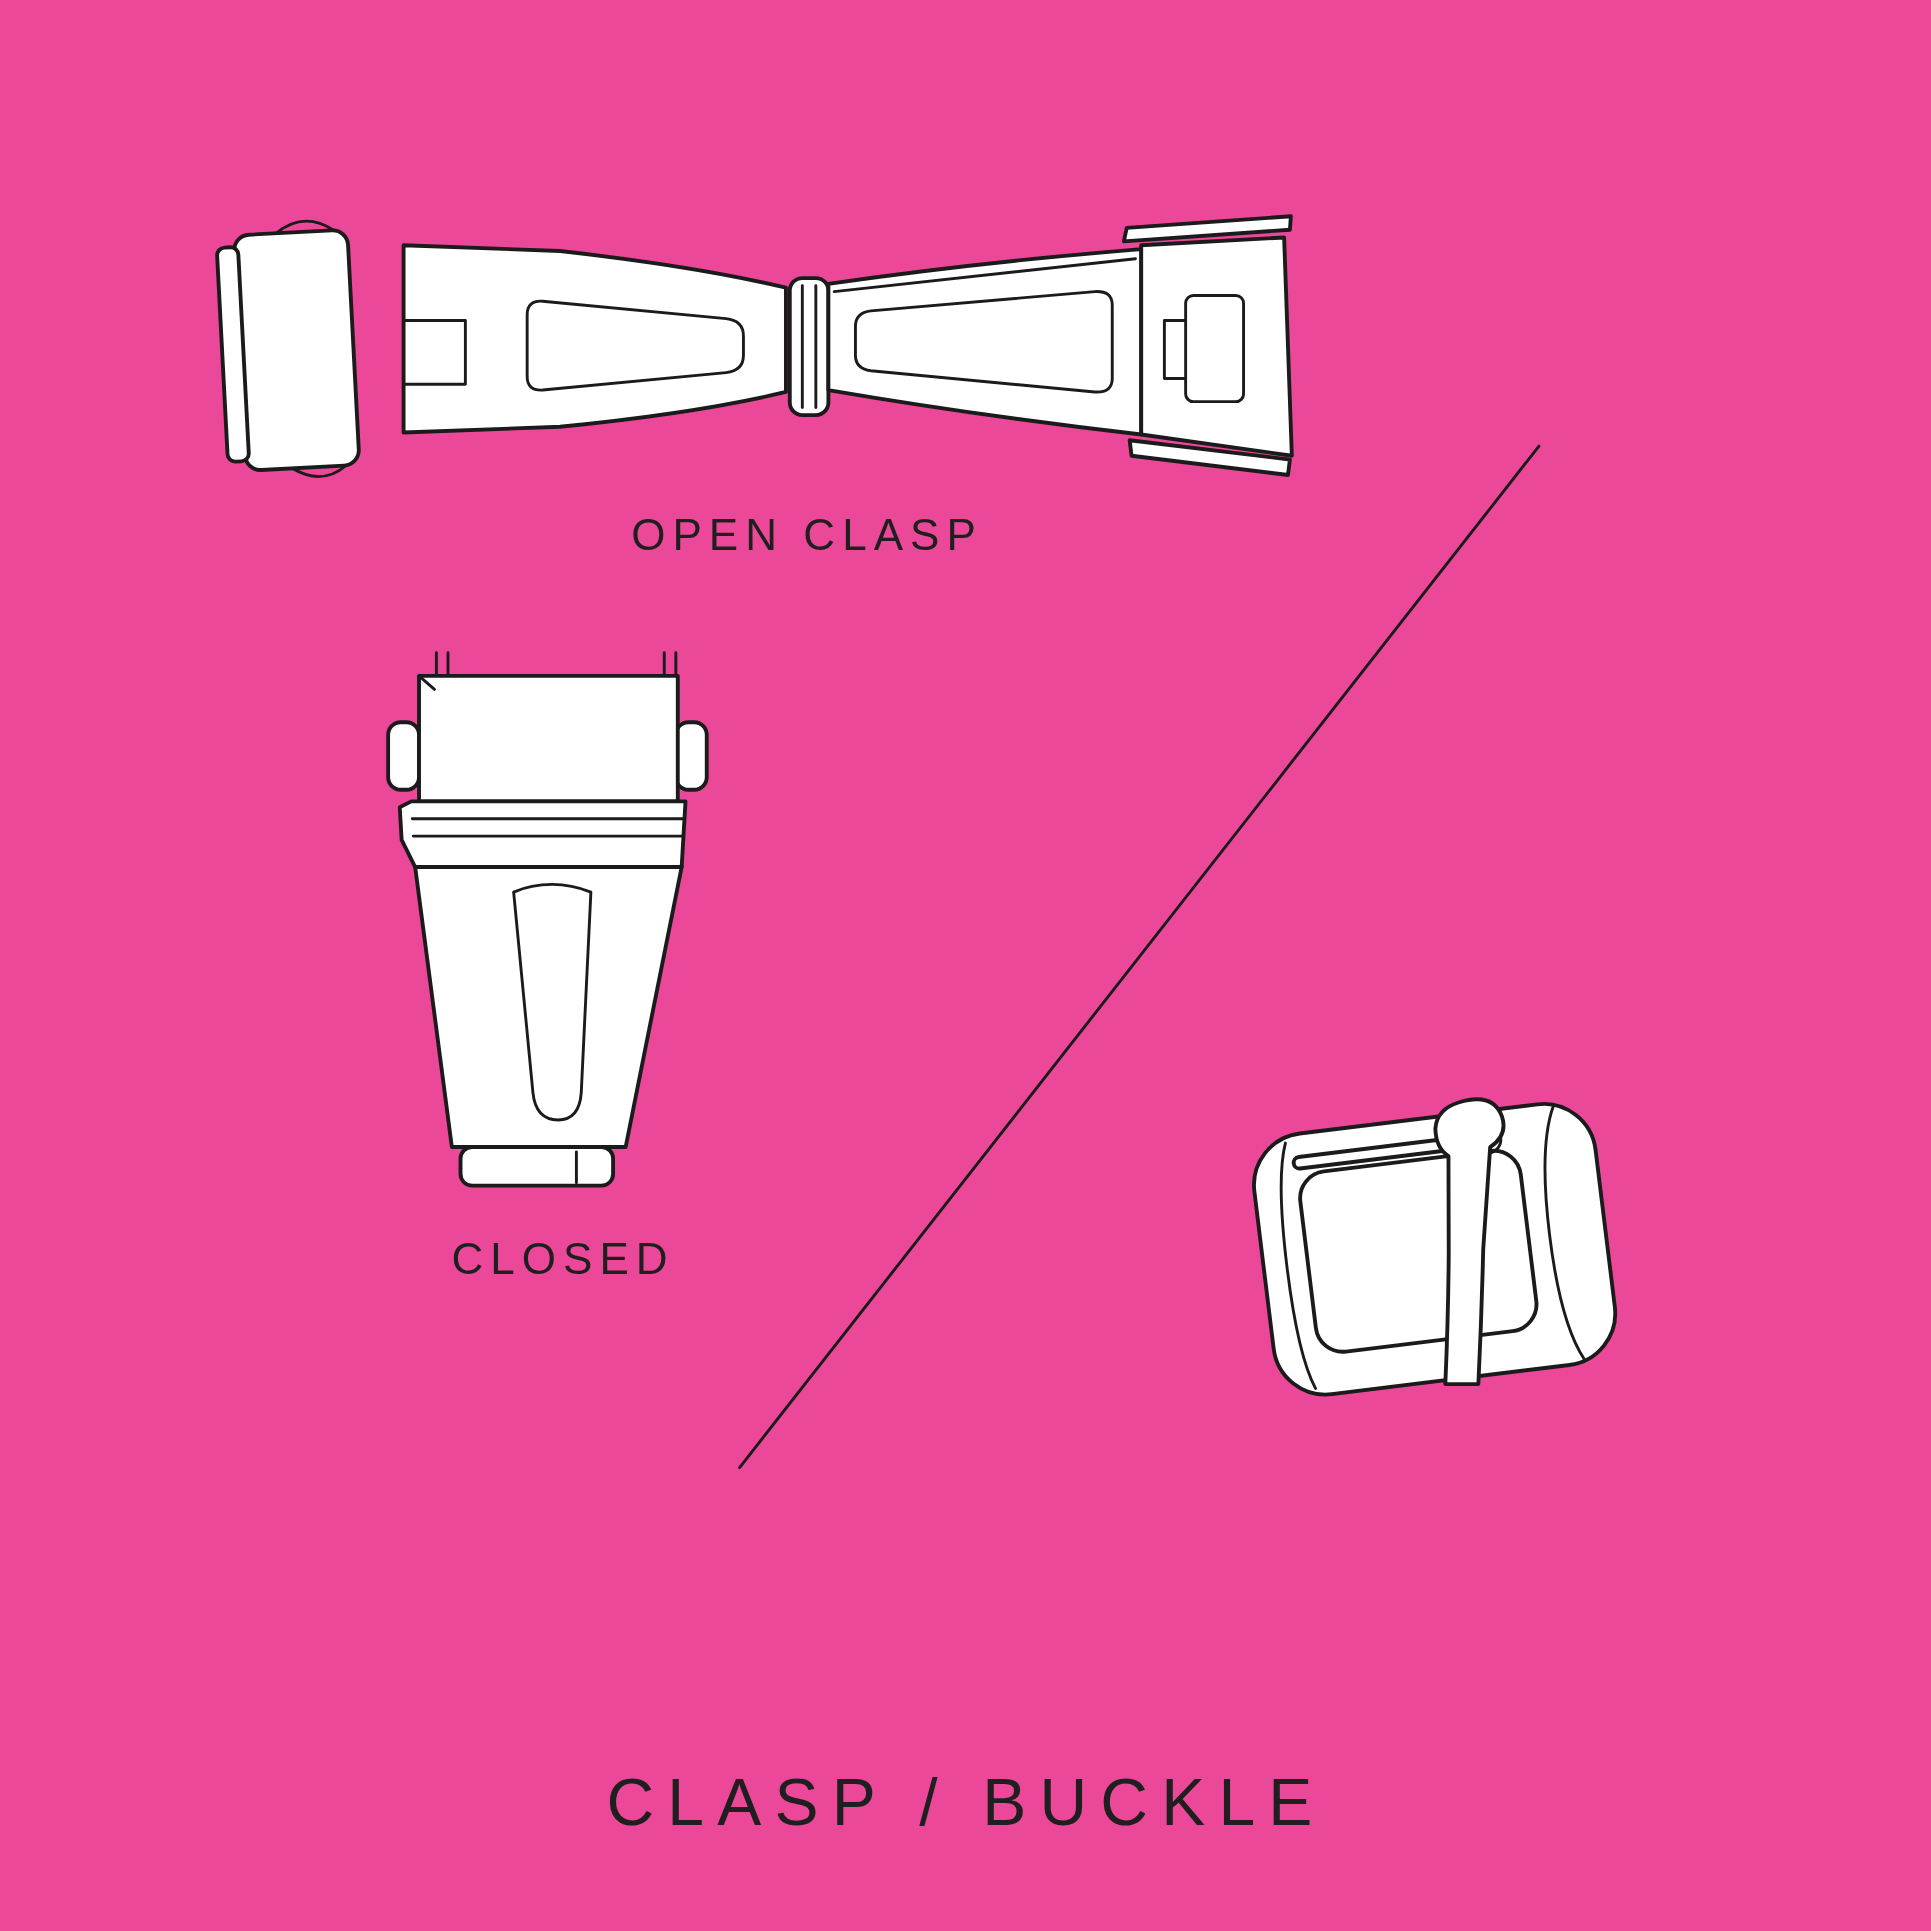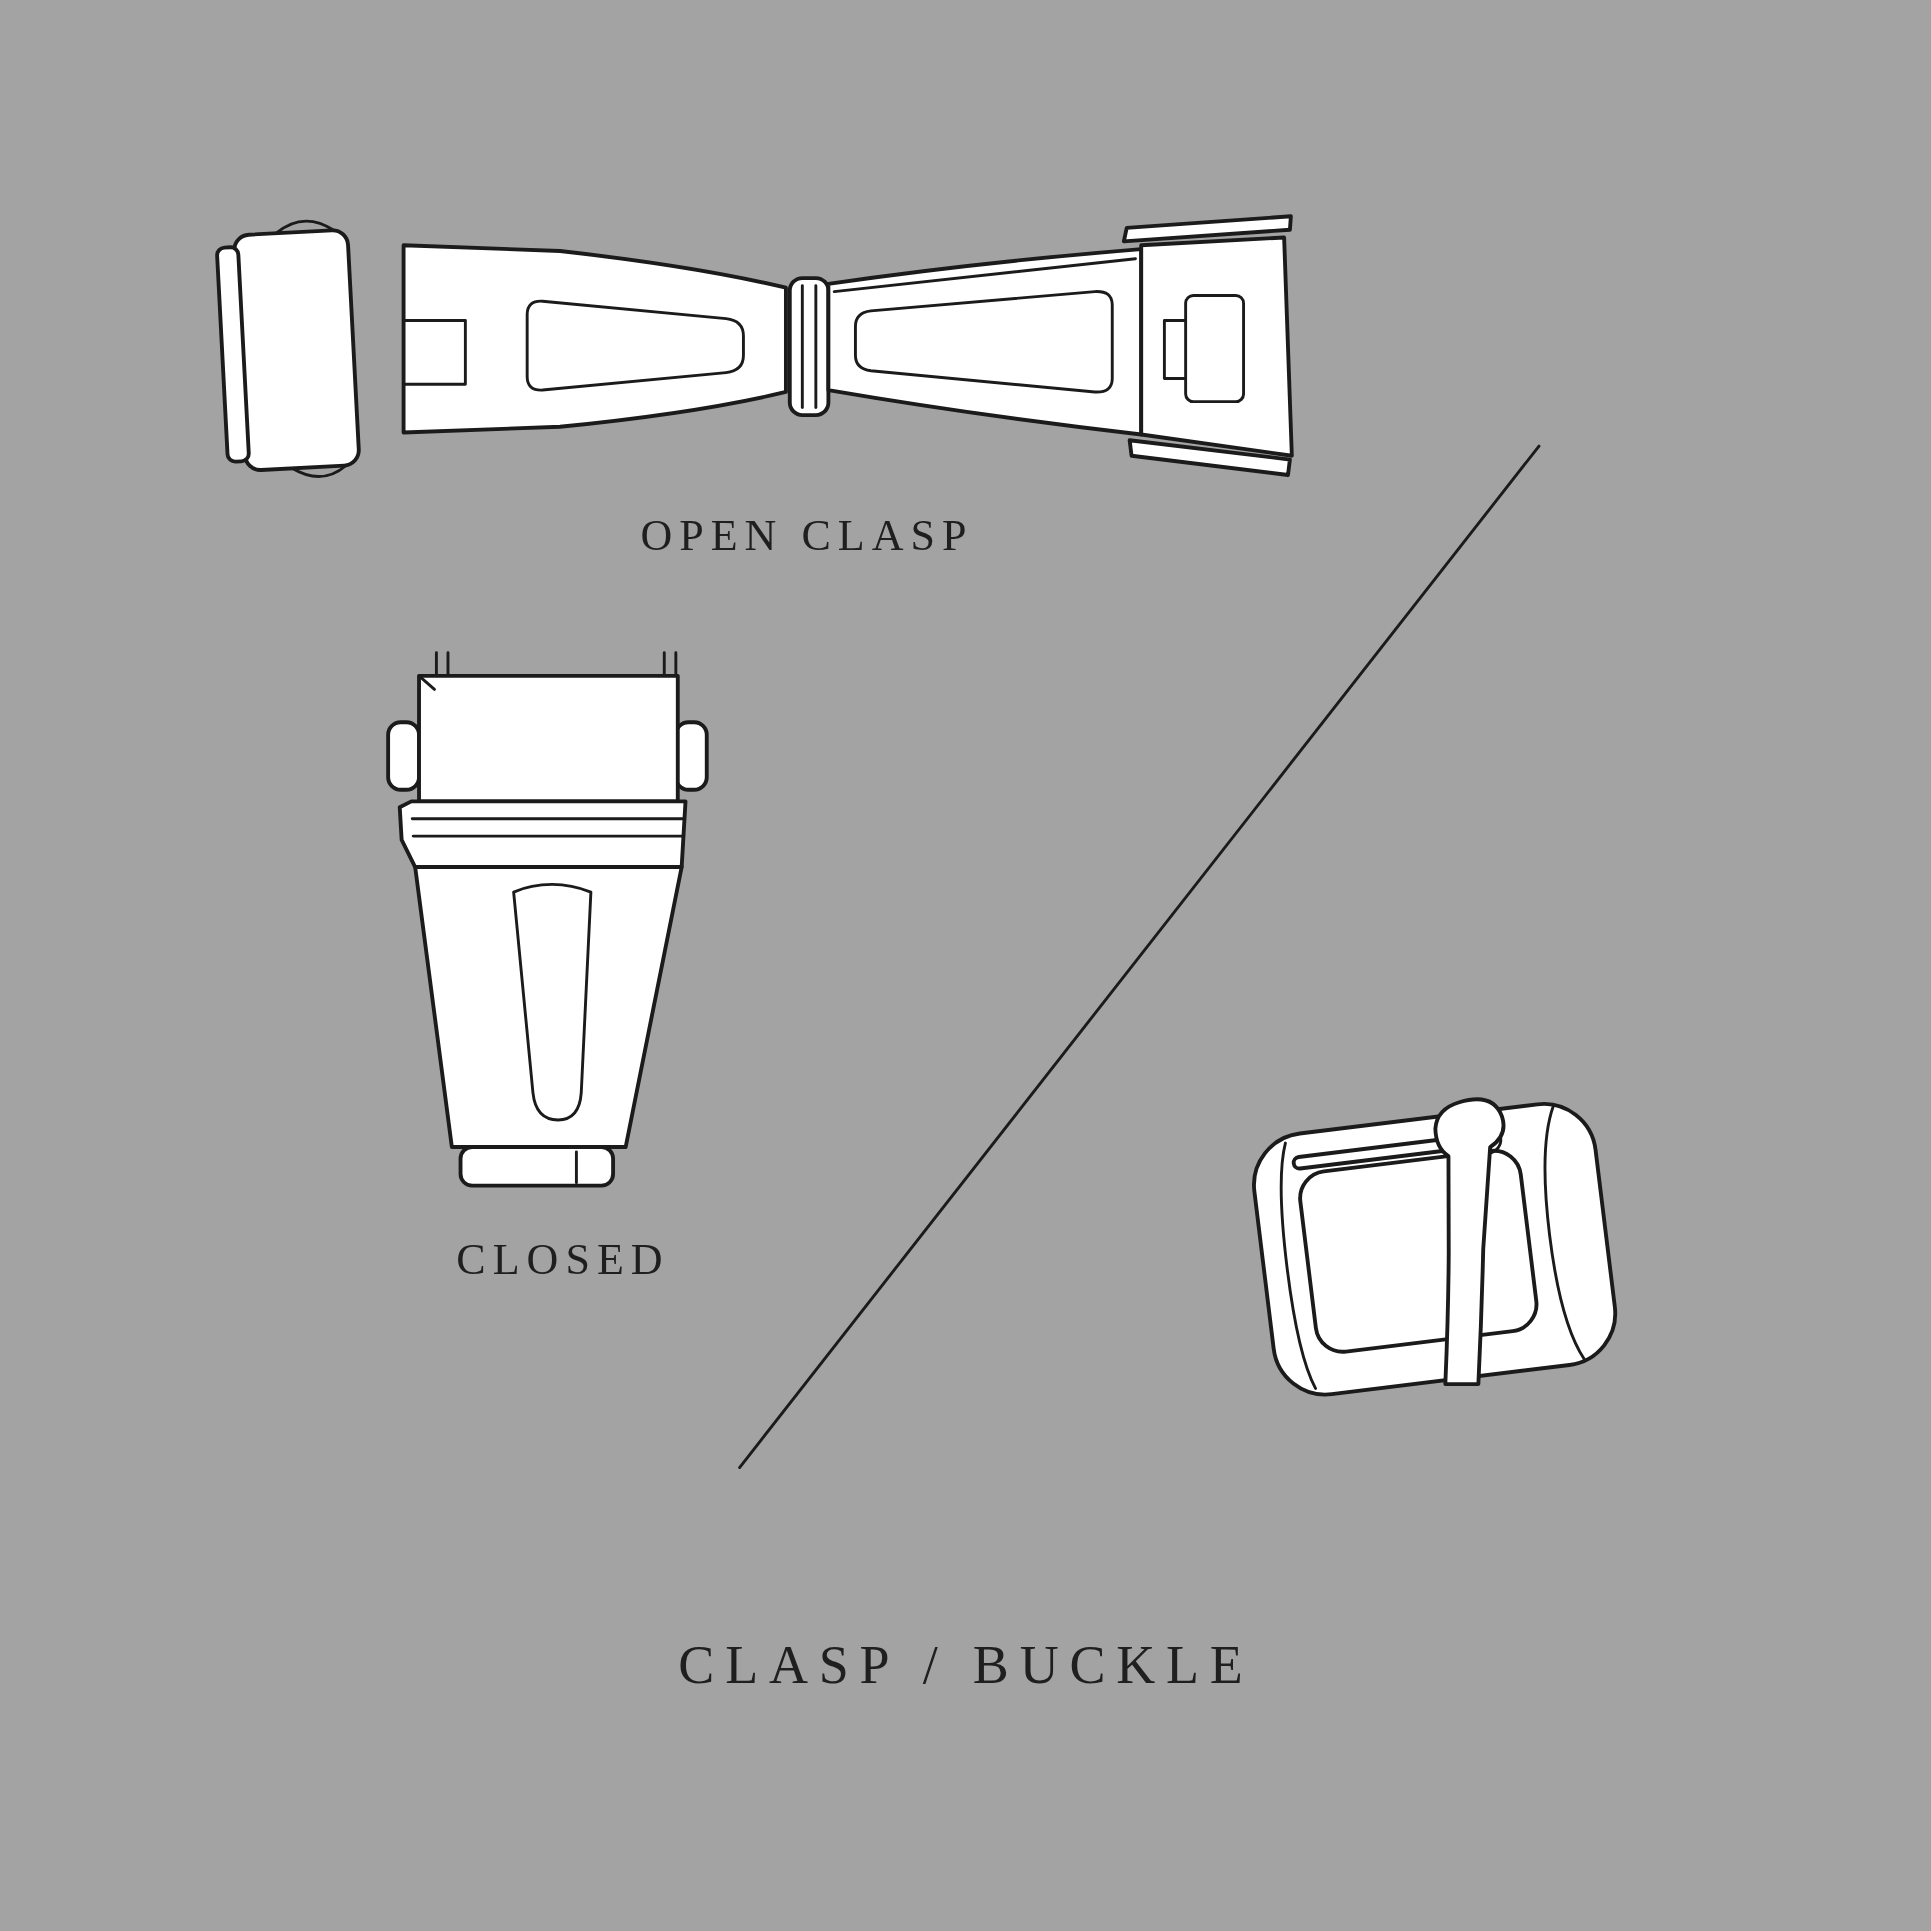--- a/index.html
+++ b/index.html
@@ -1,22 +1,22 @@
 <!DOCTYPE html>
 <html><head>
 <meta charset="utf-8">
 <style>
   * { margin: 0; padding: 0; box-sizing: border-box; }
   html, body { background: #ffffff; }
   .canvas {
     position: relative;
     width: 1931px;
     height: 1931px;
-    background: #a3a3a3;
-    font-family: Liberation Serif, serif;
+    background: #ec4899;
+    font-family: Liberation Sans, sans-serif;
     overflow: hidden;
   }
   .art {
     position: absolute;
     inset: 0;
     width: 1931px;
     height: 1931px;
   }
   .art path, .art rect, .art line, .art circle {
     stroke: #1b1b1b;
@@ -35,23 +35,23 @@
     font-weight: 400;
     letter-spacing: 0.16em;
     white-space: nowrap;
   }
   .caption-open-clasp { left: 807px; top: 510px; }
   .caption-closed   { left: 563px; top: 1234px; }
   .title {
     position: absolute;
     transform: translateX(-50%);
     left: 966px;
-    top: 1634px;
+    top: 1764px;
     color: #1f1f1f;
-    font-size: 54px;
+    font-size: 66px;
     font-weight: 400;
     letter-spacing: 0.2em;
     white-space: nowrap;
   }
 </style>
 </head>
 <body>
 
 <div class="canvas">
 

